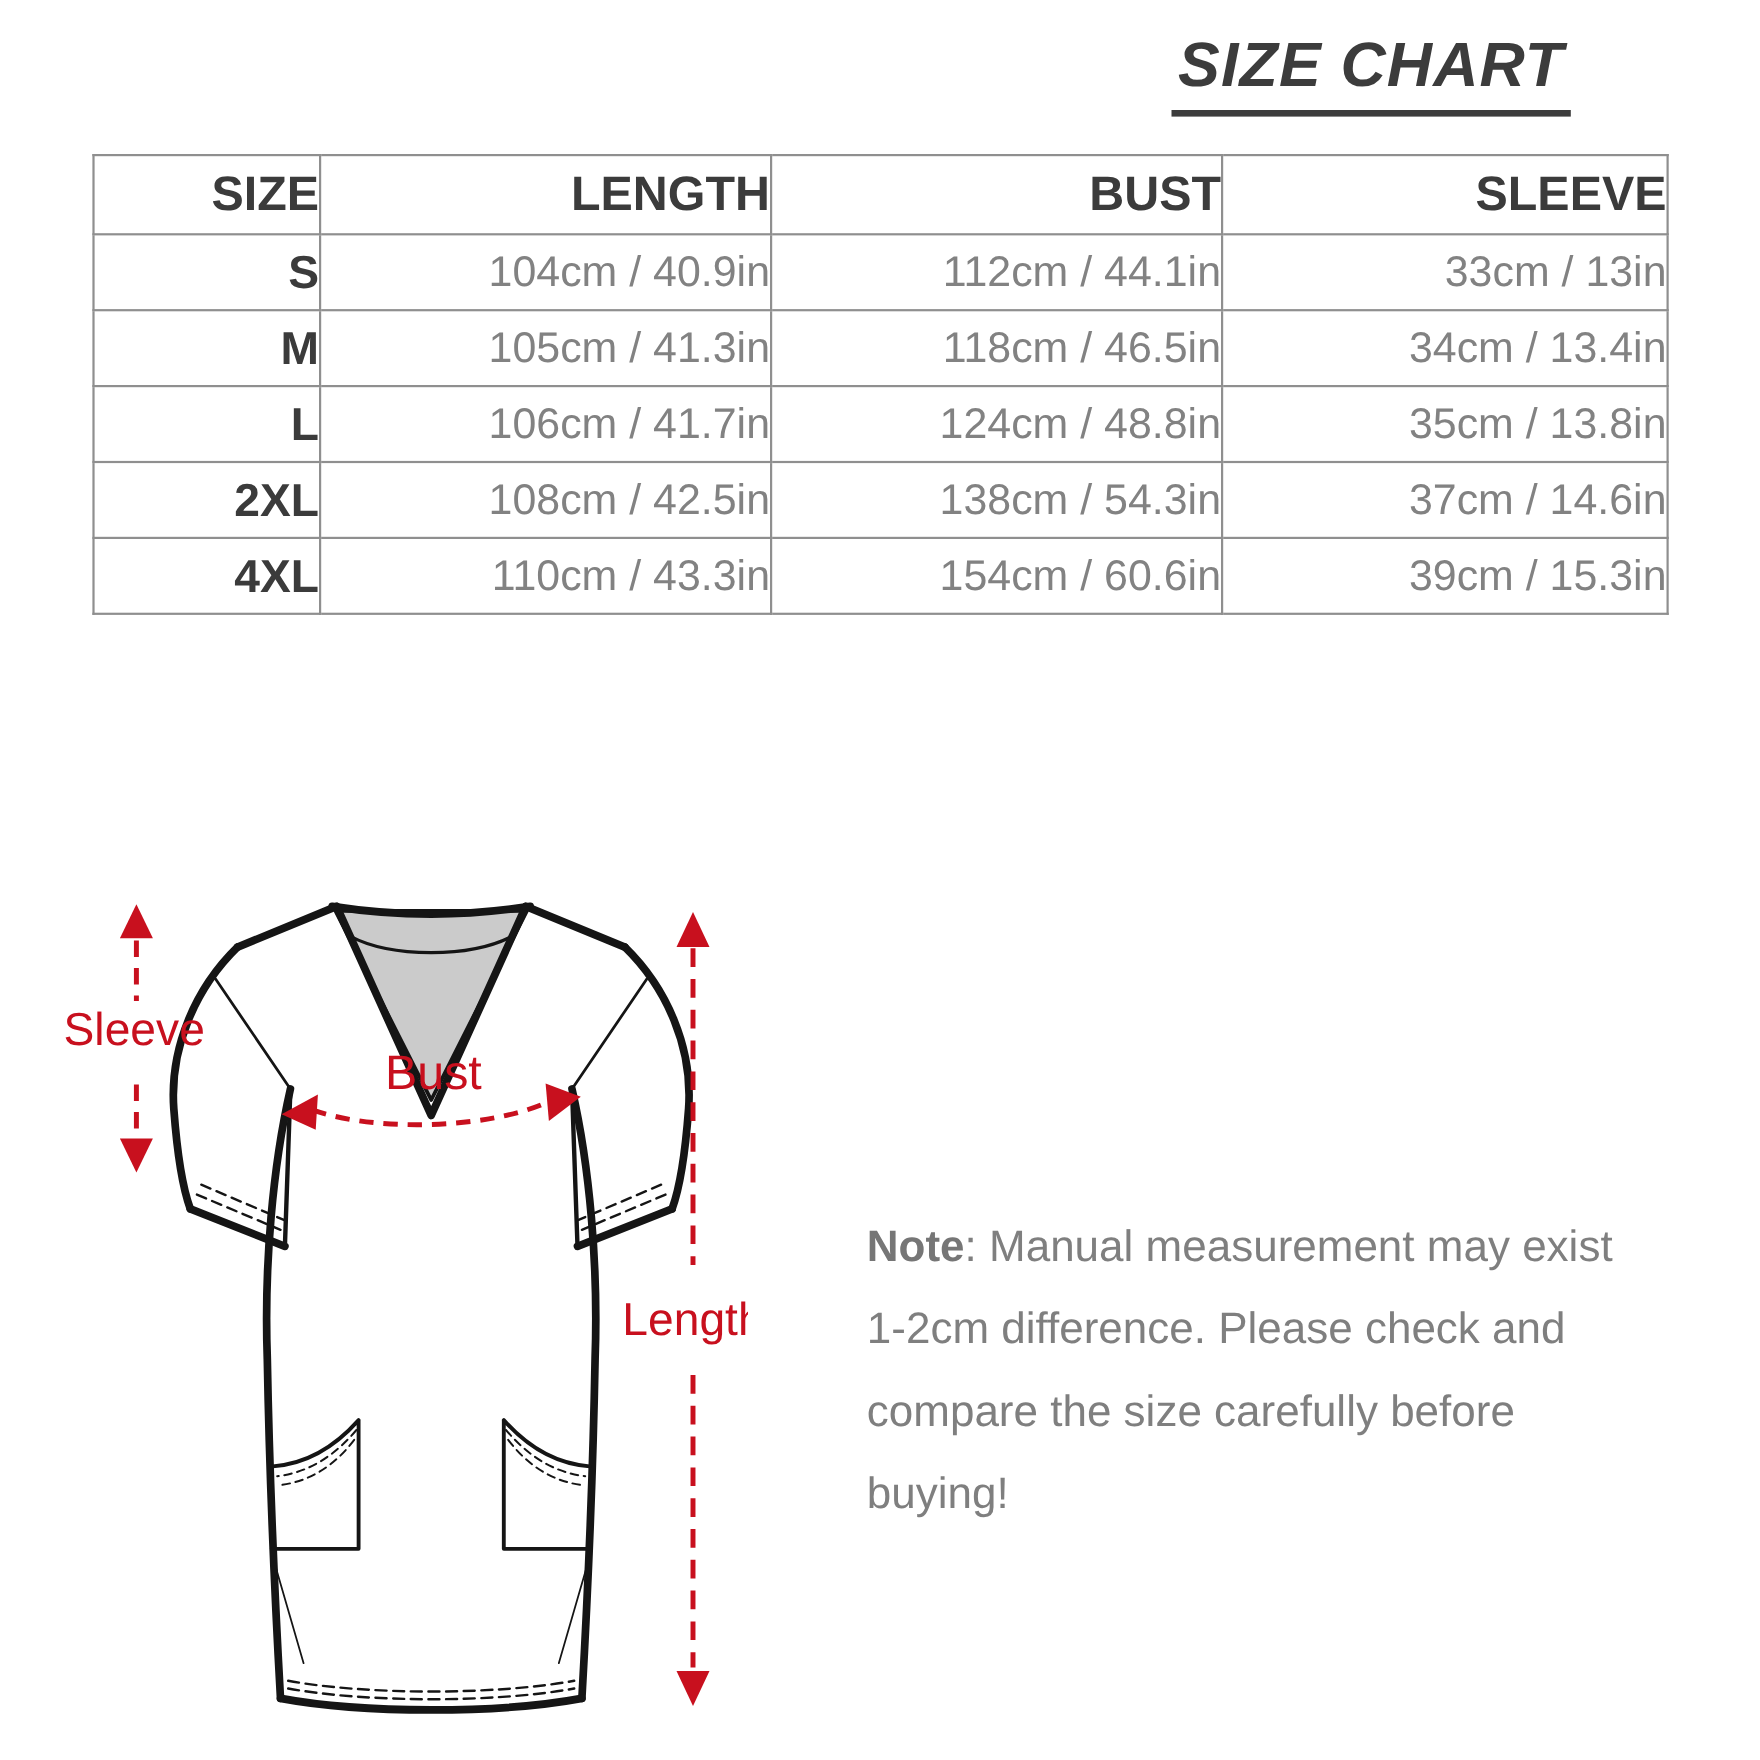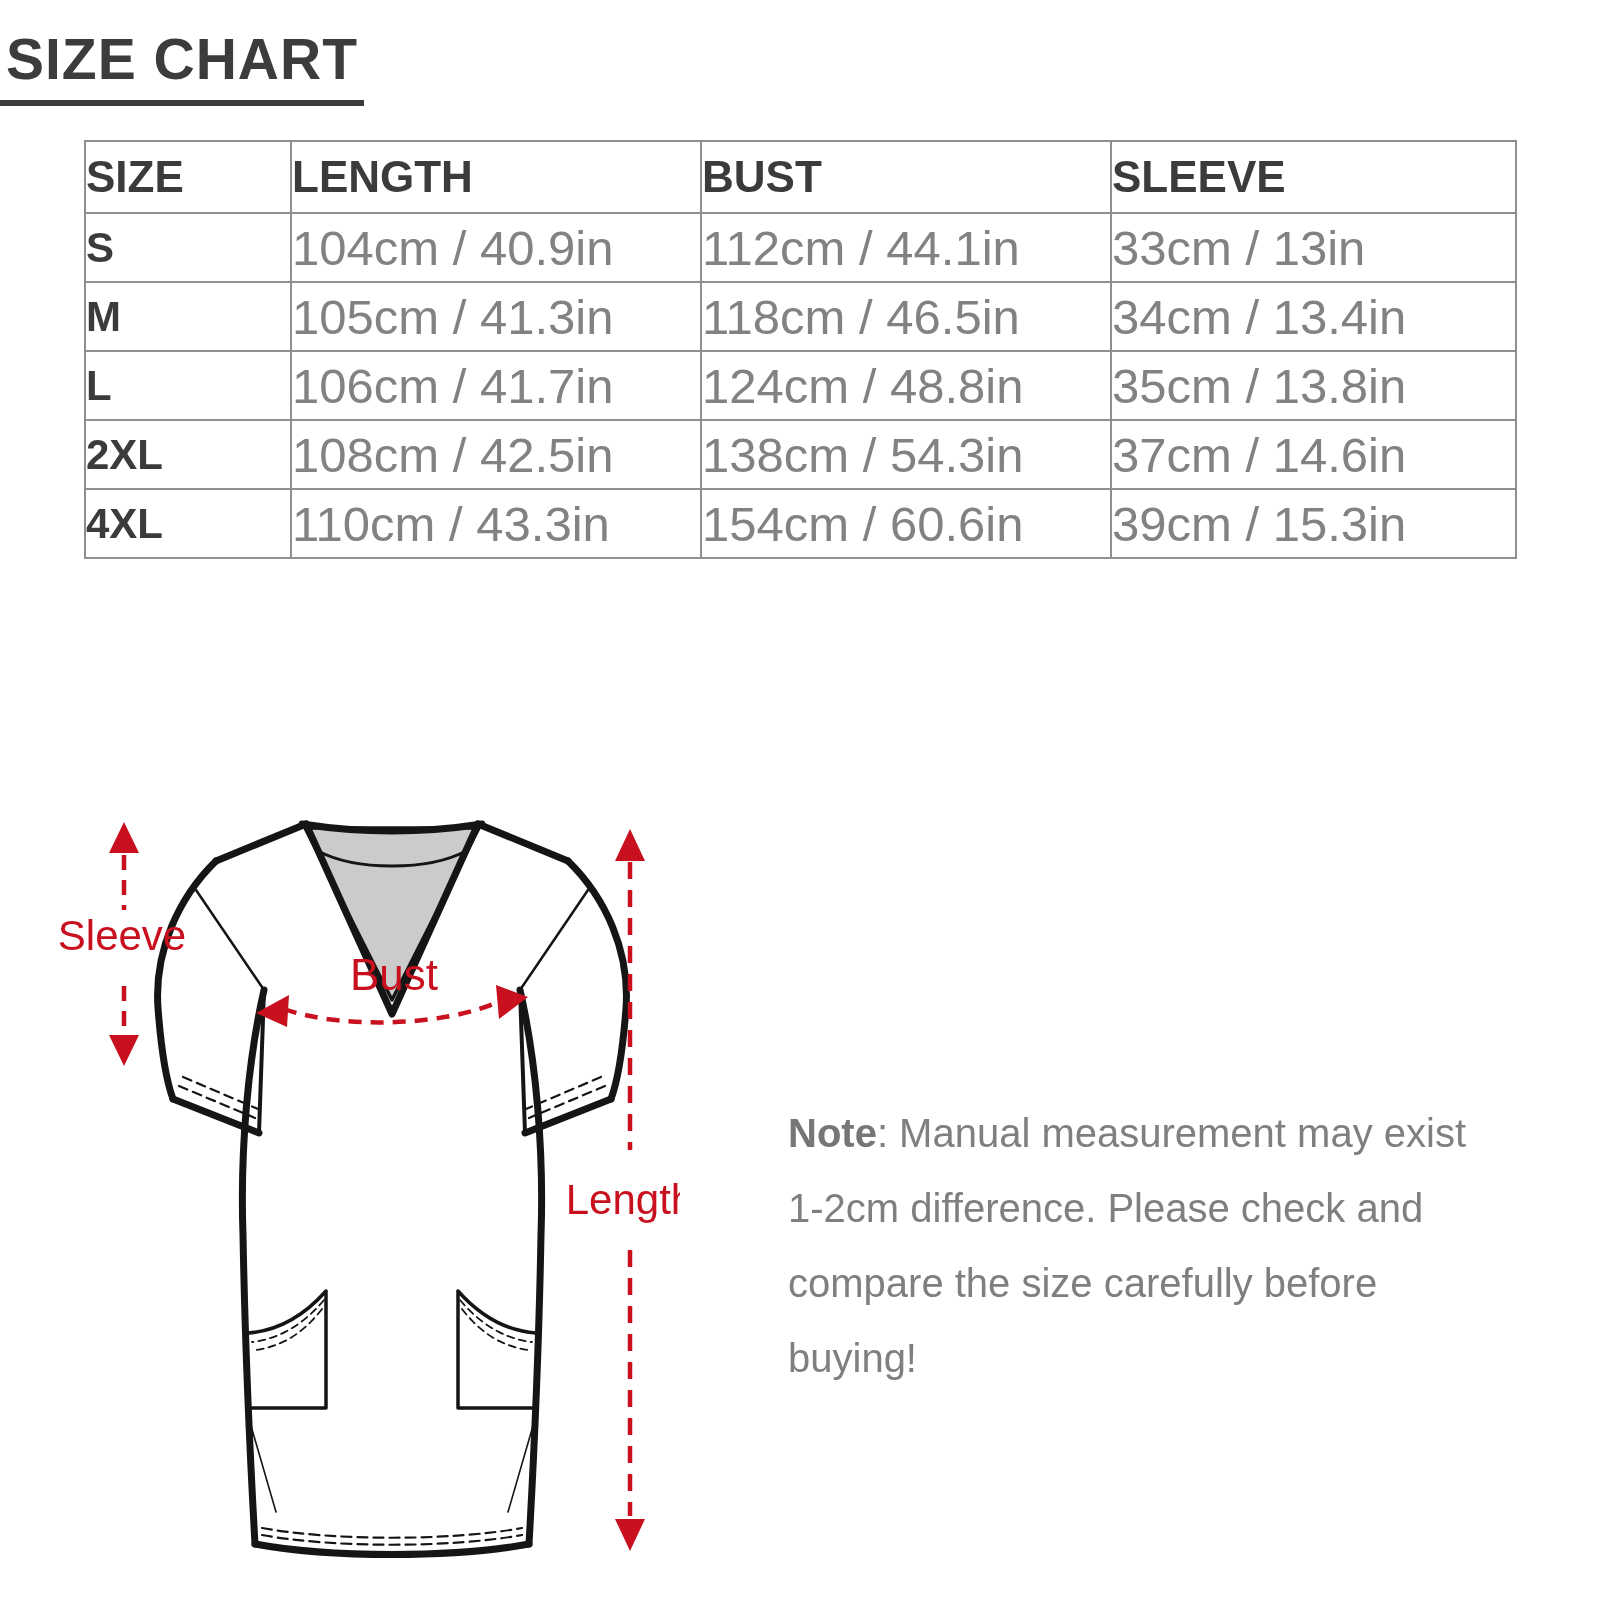--- a/index.html
+++ b/index.html
@@ -1,35 +1,35 @@
 <!DOCTYPE html>
 <html><head>
 <meta charset="utf-8">
 <style>
   html,body{margin:0;padding:0;}
   body{
     width:1600px;height:1600px;position:relative;background:#ffffff;
     font-family:"Liberation Sans", sans-serif;overflow:hidden;
   }
-  .title-wrap{position:absolute;left:0;top:26px;width:1428px;text-align:left;}
+  .title-wrap{position:absolute;left:0;top:26px;width:1428px;text-align:right;font-style:italic;}
   .title{
     display:inline-block;font-size:57px;font-weight:bold;color:#3c3c3c;
     letter-spacing:1px;border-bottom:6px solid #3c3c3c;padding:0 6px 8px 6px;margin:0;
   }
   table.size-table{
     position:absolute;left:84px;top:140px;width:1431px;
     border-collapse:collapse;table-layout:fixed;
   }
   table.size-table th,table.size-table td{
-    border:2px solid #8f8f8f;text-align:left;vertical-align:middle;
+    border:2px solid #8f8f8f;text-align:right;vertical-align:middle;
     padding:0;overflow:hidden;white-space:nowrap;
   }
   table.size-table thead th{height:70px;font-size:44px;font-weight:bold;color:#3b3b3b;}
   table.size-table tbody th{height:67px;font-size:42px;font-weight:bold;color:#3b3b3b;}
-  table.size-table tbody td{height:67px;font-size:49px;font-weight:normal;color:#828282;}
+  table.size-table tbody td{height:67px;font-size:39px;font-weight:normal;color:#828282;}
   .diagram{position:absolute;left:40px;top:790px;width:640px;height:790px;}
   .note{
     position:absolute;left:788px;top:1056px;width:710px;
     font-size:40px;line-height:75px;color:#7f7f7f;
   }
   .note b{font-weight:bold;color:#767676;}
 </style>
 </head>
 <body>
 

